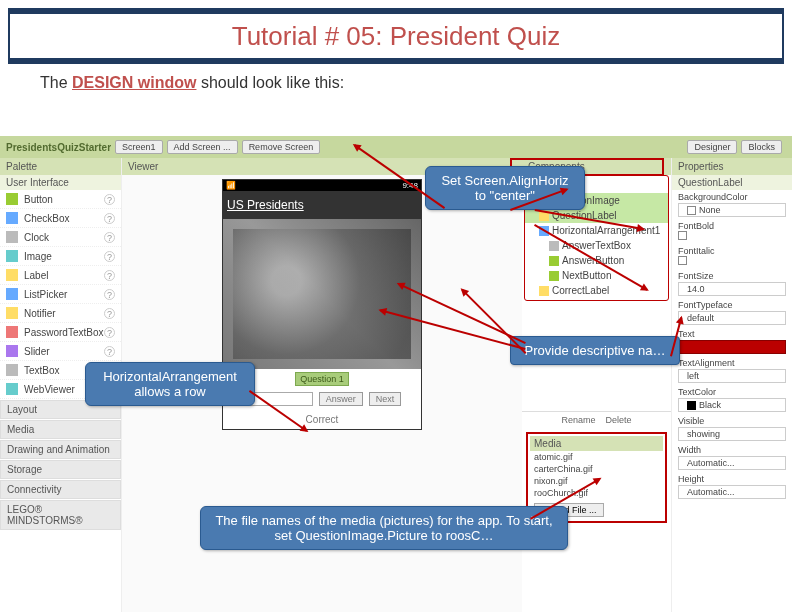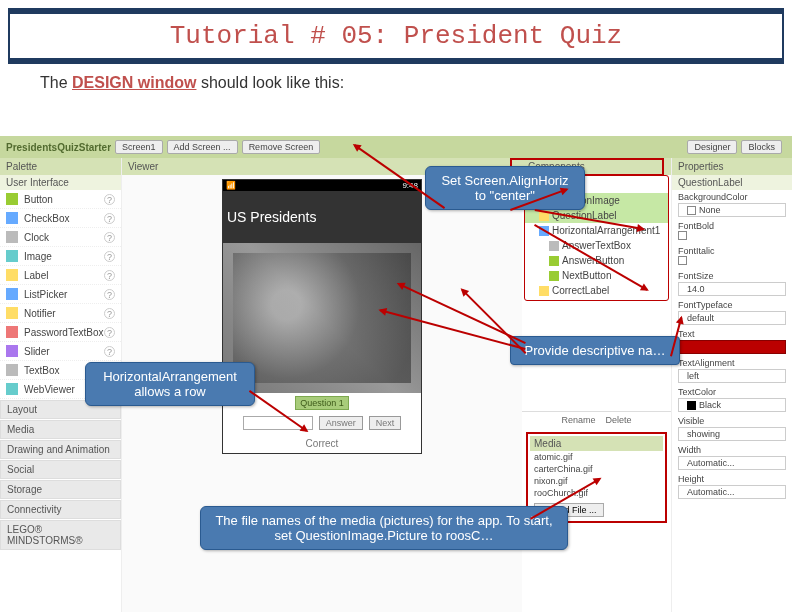--- a/index.html
+++ b/index.html
@@ -9,21 +9,21 @@
   
   .title-bar {
     background: #1f3a5f; border: 2px solid #1f3a5f;
     height: 56px; display: flex; align-items: center; justify-content: center;
     margin: 8px 8px 0 8px;
   }
   .title-inner {
     background: #fff; width: 100%; height: 44px; display: flex; align-items: center; justify-content: center;
     margin: 0;
   }
-  .title-text { color: #c0504d; font-size: 26px; font-family: Liberation Mono, monospace; }
+  .title-text { color: #c0504d; font-size: 26px; font-family: Liberation Sans, sans-serif; }
   
   .caption { padding: 10px 20px 6px 40px; font-size: 16px; color: #333; }
   .caption .kw { font-weight: bold; text-decoration: underline; color: #c0504d; }
   
   .app-area { position: absolute; top: 128px; left: 0; right: 0; bottom: 0; }
   
   .topbar { background: #c6d89e; height: 22px; display: flex; align-items: center; padding: 0 6px; font-size: 10px; color: #444; }
   .topbar .name { color: #526b2f; font-weight: bold; margin-right: 4px; }
   .topbar .btn { background: #eee; border: 1px solid #aaa; padding: 1px 6px; border-radius: 2px; font-size: 9px; margin-right: 4px; }
   .topbar .spacer { flex: 1; }
@@ -41,21 +41,21 @@
   .pal-item { display: flex; align-items: center; padding: 3px 6px; font-size: 10px; color: #444; border-bottom: 1px dotted #eee; }
   .pal-item .ico { width: 12px; height: 12px; margin-right: 6px; display: inline-block; }
   .pal-item .q { margin-left: auto; color: #999; font-size: 9px; border: 1px solid #ccc; border-radius: 50%; width: 11px; height: 11px; text-align: center; line-height: 10px; }
   
   .cat-item { background: #e9e9e9; border: 1px solid #ddd; margin: 1px 0; padding: 3px 6px; font-size: 10px; color: #555; }
   
   .viewer-inner { padding: 4px; font-size: 9px; color: #777; }
   .viewer-hint { text-align: center; margin-bottom: 4px; }
   .phone { width: 200px; margin: 0 auto; background: #fff; border: 1px solid #333; position: relative; }
   .phone-status { background: #000; color: #fff; font-size: 8px; padding: 1px 3px; display: flex; justify-content: space-between; }
-  .phone-title { background: #333; color: #fff; font-size: 14px; padding: 18px 4px; }
+  .phone-title { background: #333; color: #fff; font-size: 12px; padding: 7px 4px; text-decoration: underline; }
   .phone-img { width: 100%; height: 150px; background: #888; background-image: linear-gradient(45deg,#777,#999,#666); filter: grayscale(100%); position: relative; }
   .phone-img::after { content:""; position:absolute; inset:10px; background:radial-gradient(circle at 30% 40%, #bbb 10%, #555 50%, #333 90%); opacity:0.6; }
   .phone-q { text-align: center; font-size: 10px; padding: 4px; }
   .phone-row { display: flex; justify-content: center; gap: 6px; padding: 4px; }
   .phone-input { border: 1px solid #aaa; width: 70px; height: 14px; font-size: 9px; }
   .phone-btn { border: 1px solid #999; background: #eee; font-size: 9px; padding: 1px 6px; }
   
   .qlabel-box { position: absolute; background: #a8cc7a; color: #3d5a1a; border: 1px solid #7da84f; font-size: 9px; padding: 1px 4px; }
   
   .tree-item { display: flex; align-items: center; padding: 2px 4px; font-size: 10px; color: #444; }
@@ -181,21 +181,20 @@
             <span class="q">?</span>
           </div>
         <div class="pal-item">
             <span class="ico ico-teal"></span>
             <span>WebViewer</span>
             <span class="q">?</span>
           </div>
         <div class="cat-item">Layout</div>
         <div class="cat-item">Media</div>
         <div class="cat-item">Drawing and Animation</div>
-        <div class="cat-item">Social</div>
         <div class="cat-item">Storage</div>
         <div class="cat-item">Connectivity</div>
         <div class="cat-item">LEGO® MINDSTORMS®</div>
       </div>
 
       <div class="col-viewer">
         <div class="col-header">Viewer</div>
         <div class="viewer-inner">
           <div class="phone">
             <div class="phone-status">

